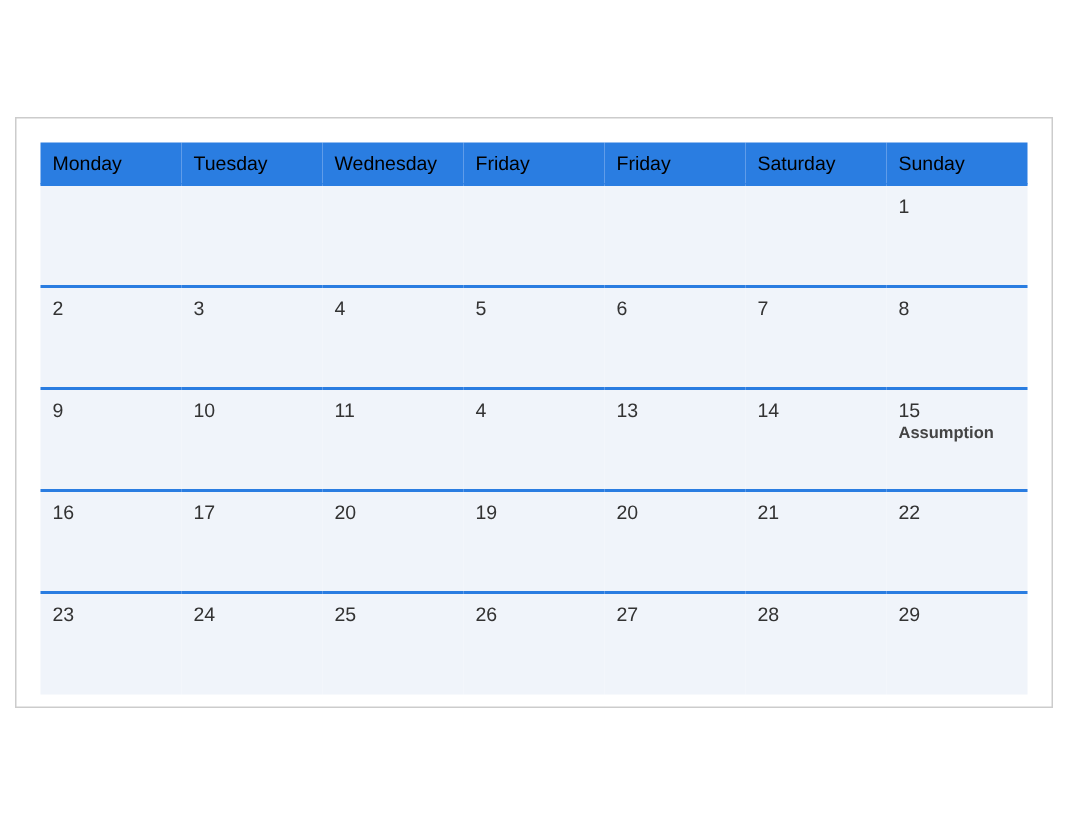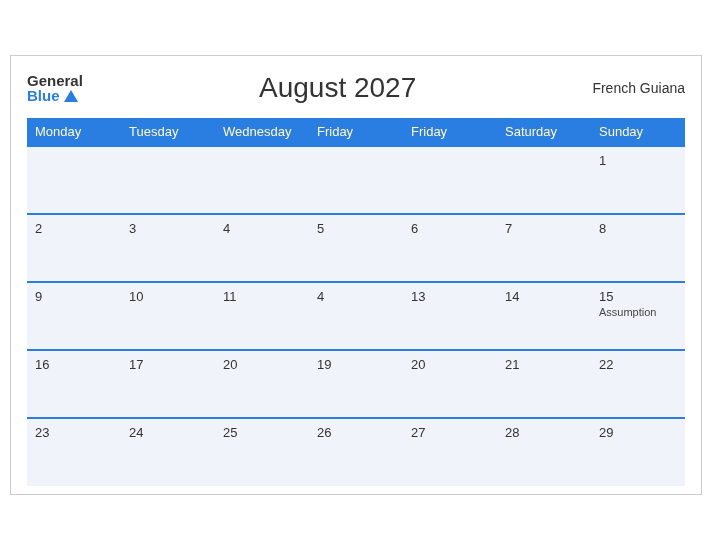--- a/index.html
+++ b/index.html
@@ -64,21 +64,21 @@
       color: #333;
       text-align: right;
       white-space: nowrap;
     }
     .calendar-table {
       width: 100%;
       border-collapse: collapse;
     }
     .calendar-table thead tr th {
       background: #2a7de1;
-      color: #fef9c3;
+      color: #000000;
       font-size: 13px;
       font-weight: normal;
       padding: 6px 8px;
       text-align: left;
       border: none;
     }
     .calendar-table tbody tr {
       border-top: 2px solid #2a7de1;
     }
     .calendar-table tbody tr td {
@@ -95,37 +95,27 @@
     .day-num {
       display: block;
       font-size: 13px;
       color: #333;
     }
     .event-label {
       display: block;
       font-size: 11px;
       color: #444;
       margin-top: 2px;
+      font-weight: bold;
     }
   </style>
 </head>
 <body>
 
 <div class="calendar-wrapper">
-  <div class="header">
-    <div class="logo">
-      <span class="logo-general">General</span>
-      <span class="logo-blue">
-        <span>Blue</span>
-        <span class="logo-triangle"></span>
-      </span>
-    </div>
-    <div class="month-title">August 2027</div>
-    <div class="region">French Guiana</div>
-  </div>
 
   <table class="calendar-table">
     <thead>
       <tr id="weekday-row">
           <th>Monday</th>
           <th>Tuesday</th>
           <th>Wednesday</th>
           <th>Friday</th>
           <th>Friday</th>
           <th>Saturday</th>

